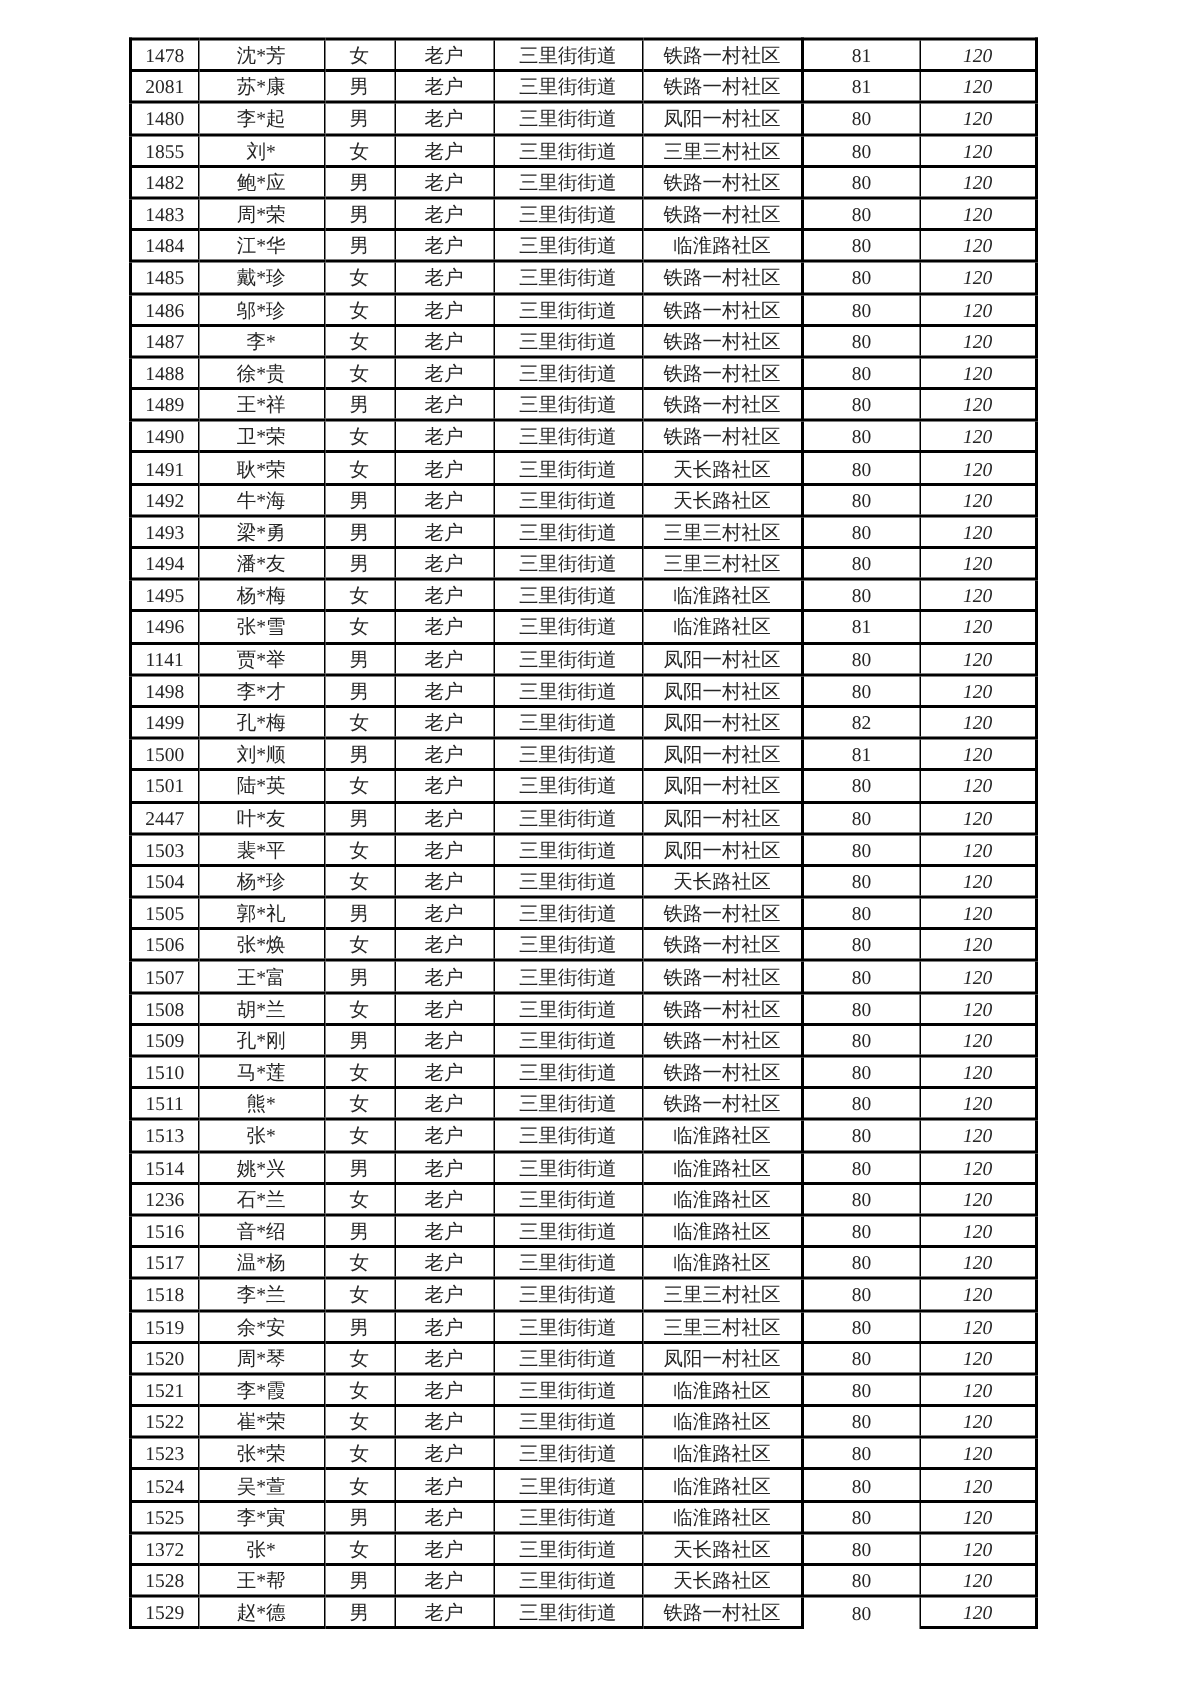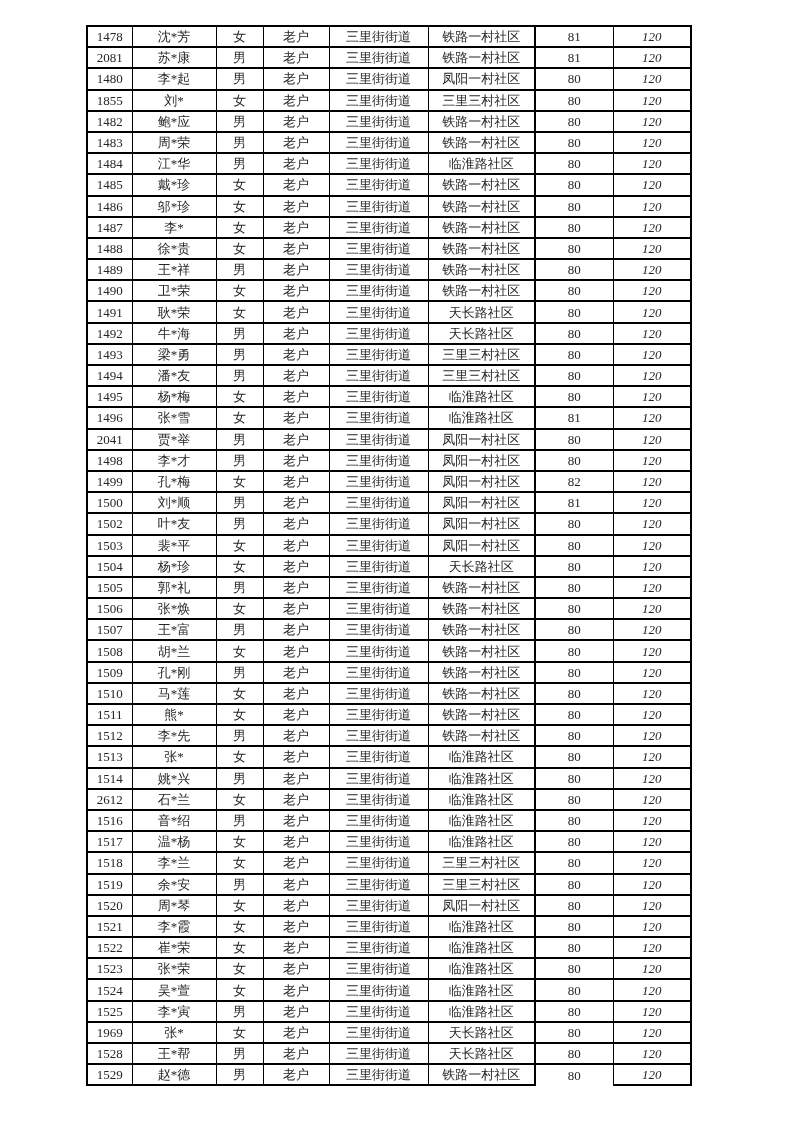--- a/index.html
+++ b/index.html
@@ -259,21 +259,21 @@
           <td>1496</td>
           <td>张*雪</td>
           <td>女</td>
           <td>老户</td>
           <td>三里街街道</td>
           <td>临淮路社区</td>
           <td>81</td>
           <td>120</td>
         </tr>
         <tr>
-          <td>2041</td>
+          <td>1141</td>
           <td>贾*举</td>
           <td>男</td>
           <td>老户</td>
           <td>三里街街道</td>
           <td>凤阳一村社区</td>
           <td>80</td>
           <td>120</td>
         </tr>
         <tr>
           <td>1498</td>
@@ -299,21 +299,31 @@
           <td>1500</td>
           <td>刘*顺</td>
           <td>男</td>
           <td>老户</td>
           <td>三里街街道</td>
           <td>凤阳一村社区</td>
           <td>81</td>
           <td>120</td>
         </tr>
         <tr>
-          <td>1502</td>
+          <td>1501</td>
+          <td>陆*英</td>
+          <td>女</td>
+          <td>老户</td>
+          <td>三里街街道</td>
+          <td>凤阳一村社区</td>
+          <td>80</td>
+          <td>120</td>
+        </tr>
+        <tr>
+          <td>2447</td>
           <td>叶*友</td>
           <td>男</td>
           <td>老户</td>
           <td>三里街街道</td>
           <td>凤阳一村社区</td>
           <td>80</td>
           <td>120</td>
         </tr>
         <tr>
           <td>1503</td>
@@ -399,51 +409,41 @@
           <td>1511</td>
           <td>熊*</td>
           <td>女</td>
           <td>老户</td>
           <td>三里街街道</td>
           <td>铁路一村社区</td>
           <td>80</td>
           <td>120</td>
         </tr>
         <tr>
-          <td>1512</td>
-          <td>李*先</td>
-          <td>男</td>
-          <td>老户</td>
-          <td>三里街街道</td>
-          <td>铁路一村社区</td>
-          <td>80</td>
-          <td>120</td>
-        </tr>
-        <tr>
           <td>1513</td>
           <td>张*</td>
           <td>女</td>
           <td>老户</td>
           <td>三里街街道</td>
           <td>临淮路社区</td>
           <td>80</td>
           <td>120</td>
         </tr>
         <tr>
           <td>1514</td>
           <td>姚*兴</td>
           <td>男</td>
           <td>老户</td>
           <td>三里街街道</td>
           <td>临淮路社区</td>
           <td>80</td>
           <td>120</td>
         </tr>
         <tr>
-          <td>2612</td>
+          <td>1236</td>
           <td>石*兰</td>
           <td>女</td>
           <td>老户</td>
           <td>三里街街道</td>
           <td>临淮路社区</td>
           <td>80</td>
           <td>120</td>
         </tr>
         <tr>
           <td>1516</td>
@@ -539,21 +539,21 @@
           <td>1525</td>
           <td>李*寅</td>
           <td>男</td>
           <td>老户</td>
           <td>三里街街道</td>
           <td>临淮路社区</td>
           <td>80</td>
           <td>120</td>
         </tr>
         <tr>
-          <td>1969</td>
+          <td>1372</td>
           <td>张*</td>
           <td>女</td>
           <td>老户</td>
           <td>三里街街道</td>
           <td>天长路社区</td>
           <td>80</td>
           <td>120</td>
         </tr>
         <tr>
           <td>1528</td>

